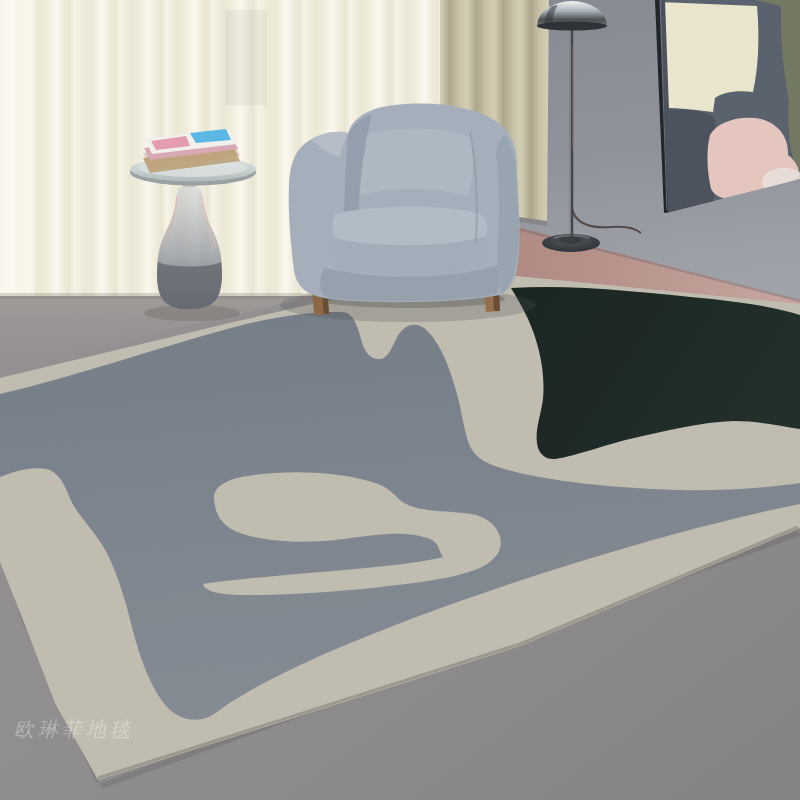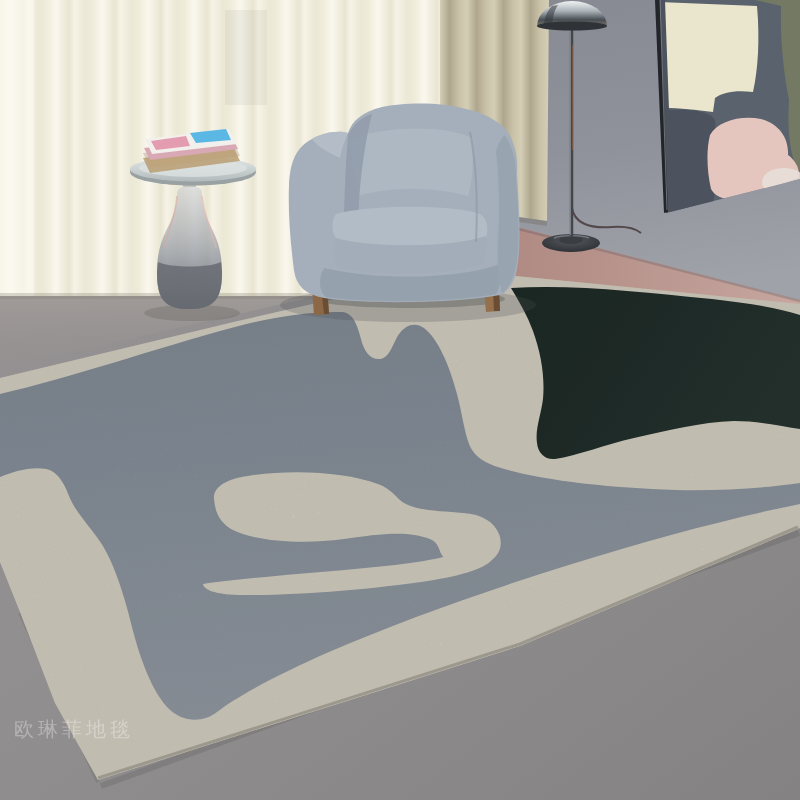--- a/index.html
+++ b/index.html
@@ -1,17 +1,17 @@
 <!DOCTYPE html>
 <html><head>
 <meta charset="utf-8">
 <style>
   html,body{margin:0;padding:0;background:#222;}
   .stage{width:800px;height:800px;position:relative;overflow:hidden;
-         font-family:"DejaVu Sans", "Liberation Sans", sans-serif;}
+         font-family:"DejaVu Sans", "Liberation Sans", sans-serif;font-style:italic;}
   svg{display:block;}
   .watermark{font-size:20px;letter-spacing:4px;opacity:.32;fill:#ffffff;}
 </style>
 </head>
 <body>
 
 <div class="stage">
 <svg width="800" height="800" viewBox="0 0 800 800">
   <defs>
     <linearGradient id="wallG" x1="0" y1="0" x2="0.3" y2="1">

